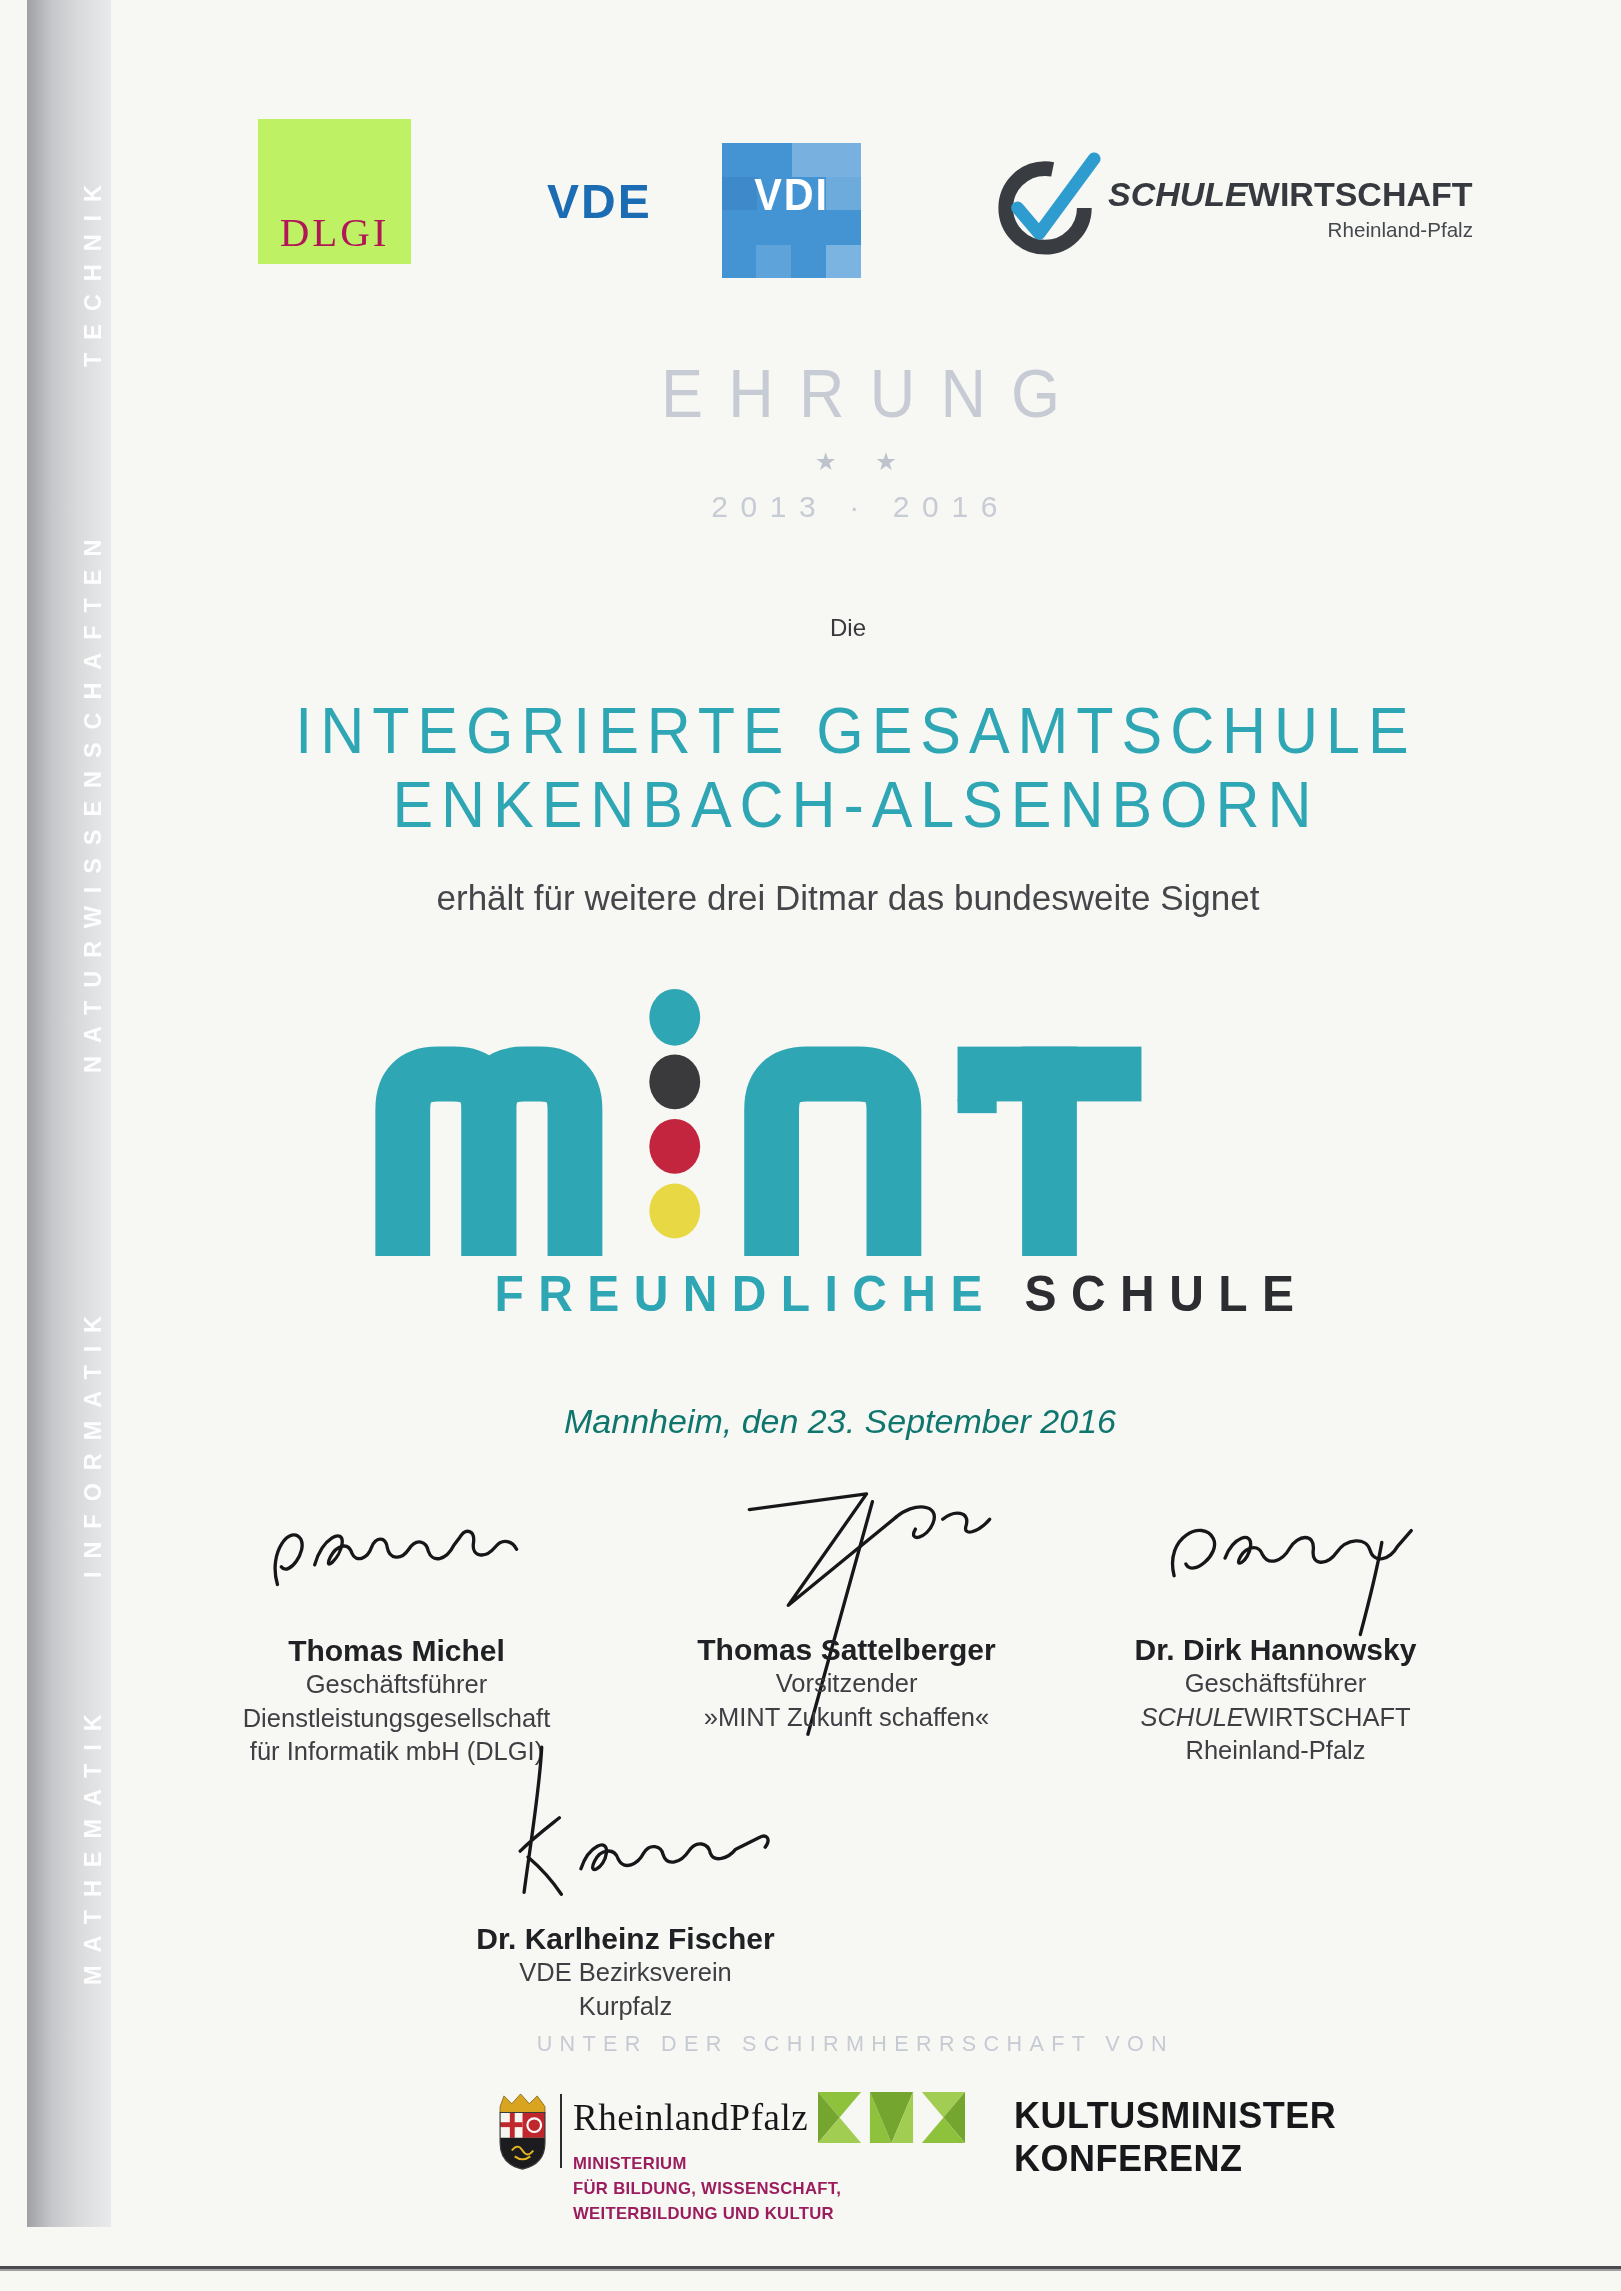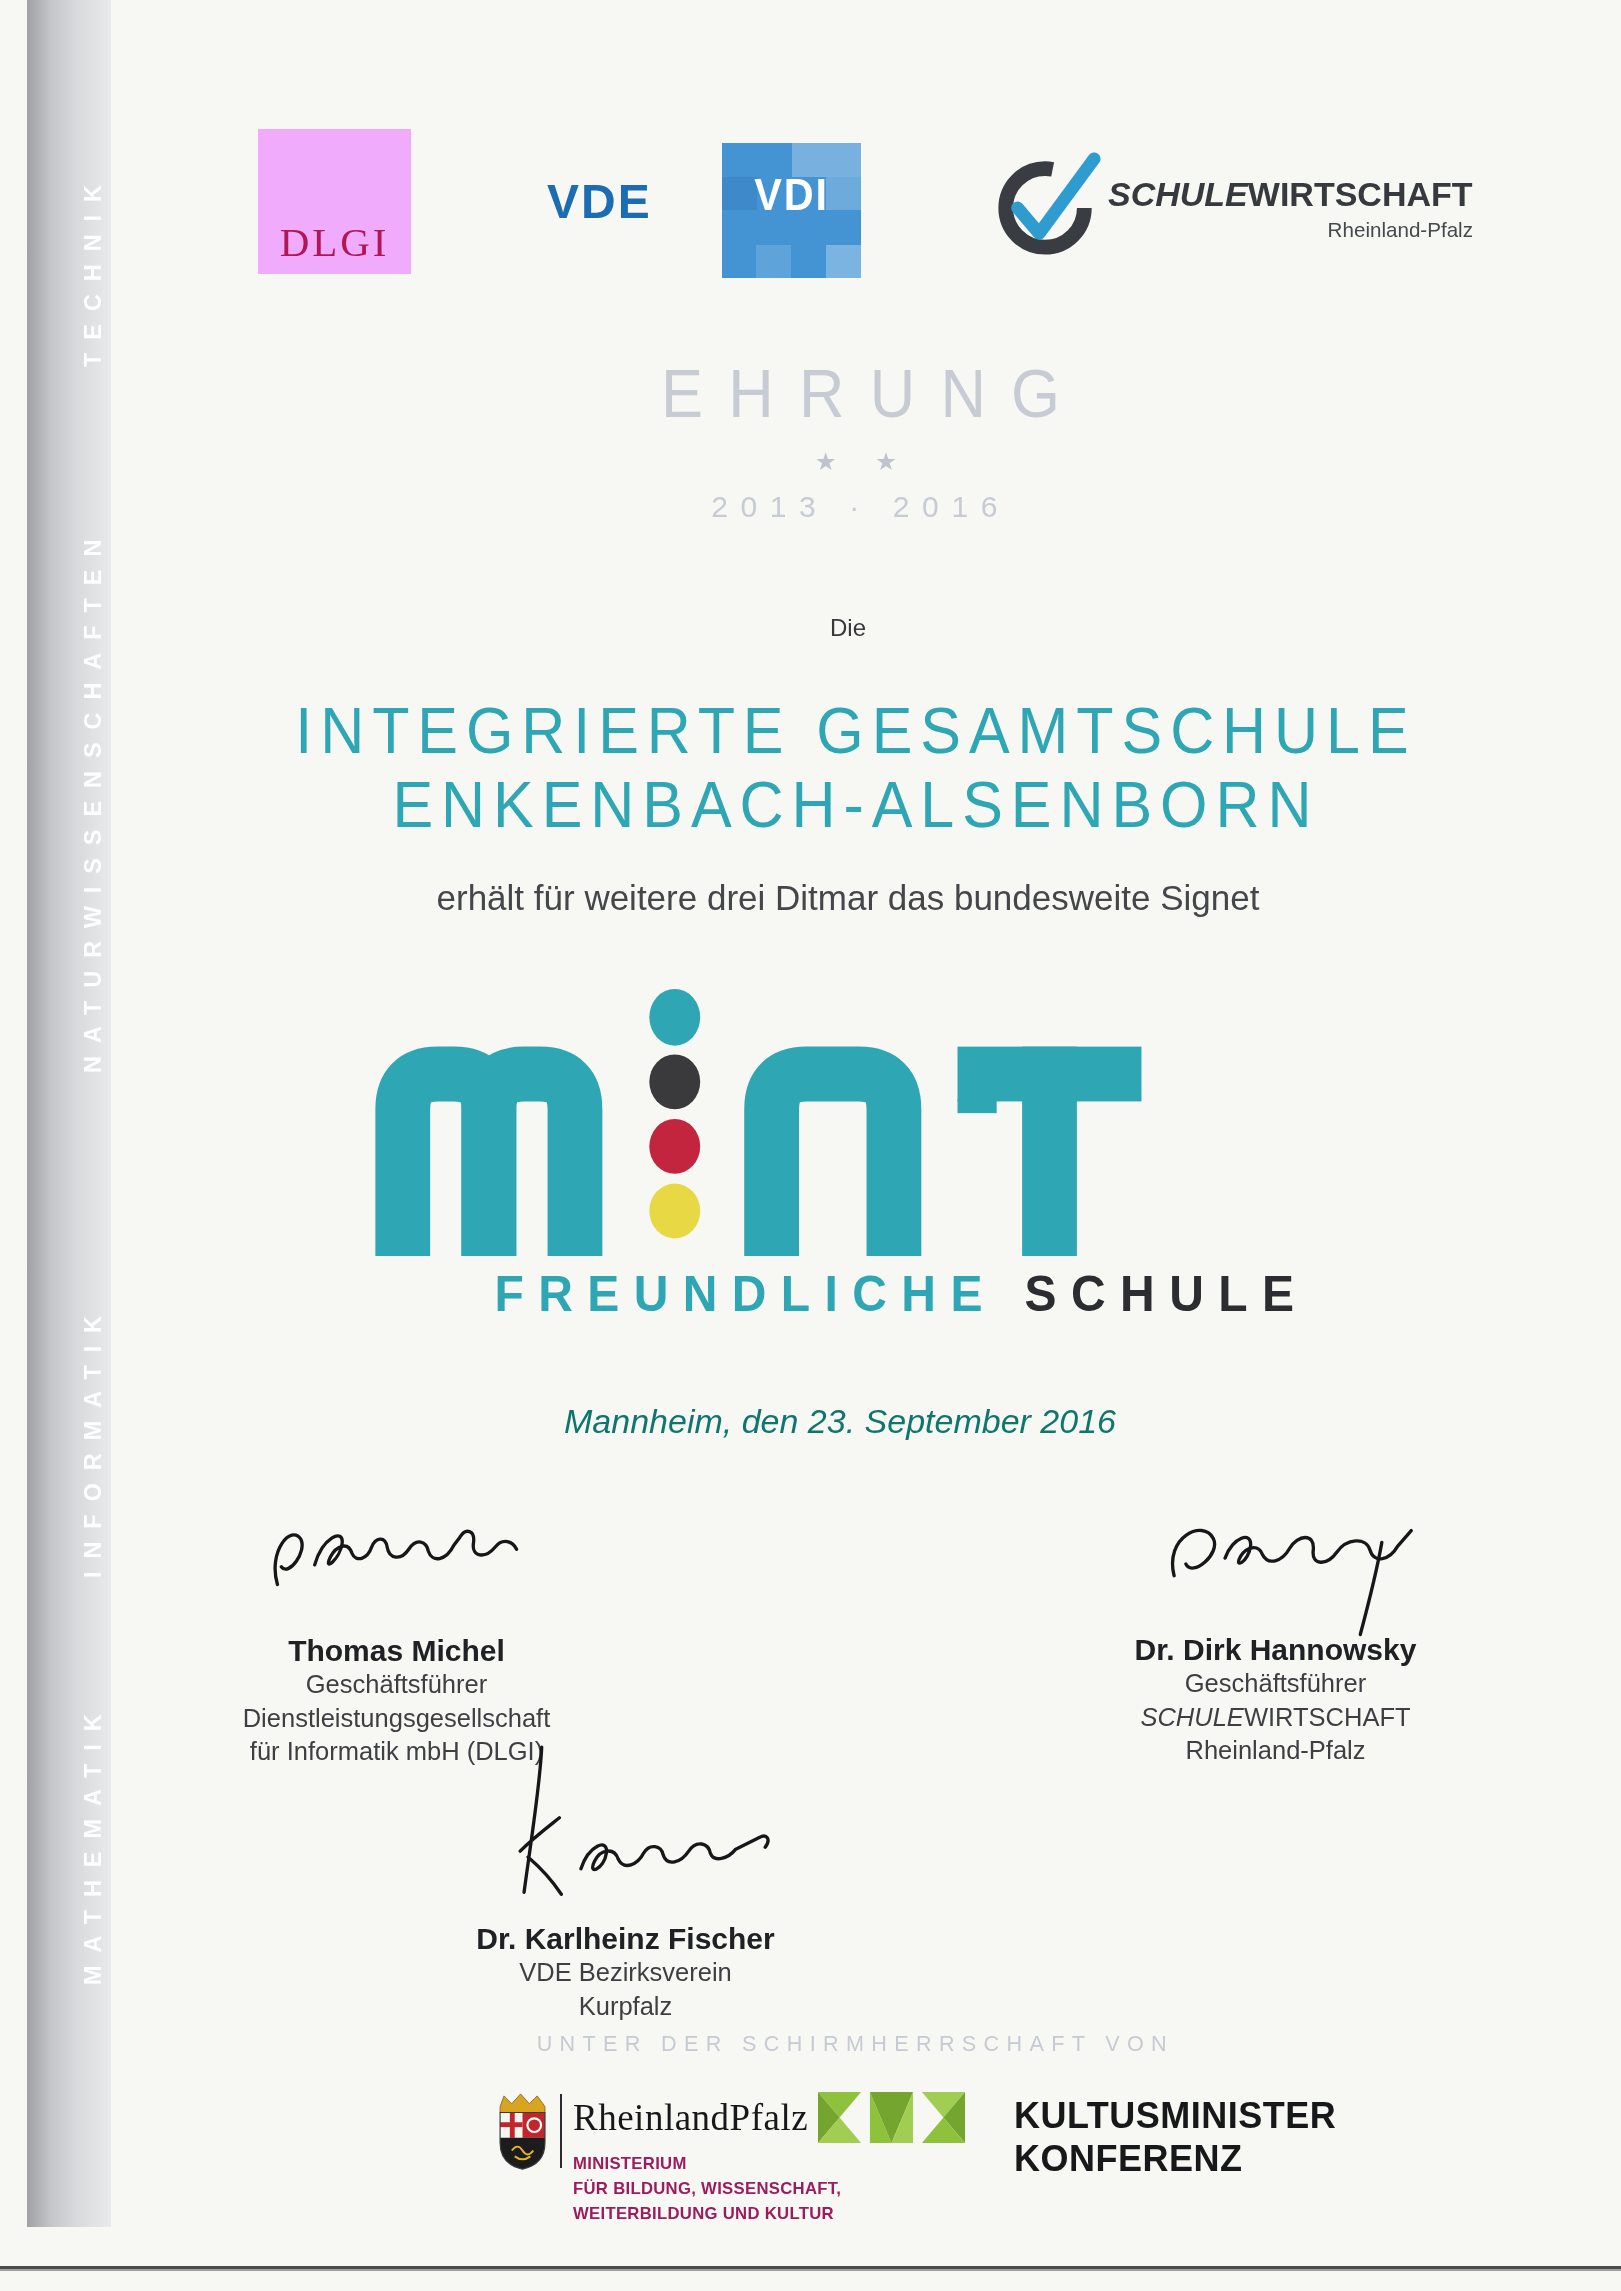--- a/index.html
+++ b/index.html
@@ -9,21 +9,21 @@
   .center-band{left:113px;width:1470px;text-align:center;}
 
   
   .strip{left:27.4px;top:0;width:84px;height:2227px;
          background:linear-gradient(to right,#9fa1a4 0%,#c3c5c8 28%,#d9dadc 60%,#e9eaec 100%);}
   .vword{position:absolute;left:53px;writing-mode:vertical-rl;transform:rotate(180deg);
          color:rgba(255,255,255,.95);font-weight:600;font-size:23.5px;letter-spacing:.55em;
          white-space:nowrap;}
 
   
-  .dlgi{left:258px;top:129px;width:153px;height:145px;background:#f0abfc;text-align:center;}
+  .dlgi{left:258px;top:119px;width:153px;height:145px;background:#bef264;text-align:center;}
   .dlgi span{position:absolute;left:0;right:0;bottom:7.8px;font-family:"Liberation Serif",serif;
              font-size:41px;letter-spacing:2.9px;color:var(--c-dlgi_crimson);}
   .vde{left:547px;top:174px;font-size:48px;font-weight:bold;letter-spacing:2px;color:var(--c-vde_blue);}
   .vdi{left:722px;top:143px;width:139px;height:135px;background:var(--c-vdi_blue);}
   .vdi-sq{position:absolute;}
   .vdi span{position:absolute;left:0;right:0;top:25.5px;text-align:center;color:#fff;
             font-size:45px;font-weight:bold;letter-spacing:2px;transform:scaleX(.92);}
   .sw{left:992px;top:149px;width:490px;height:118px;}
   .sw-svg{position:absolute;left:0;top:0;overflow:visible;}
   .sw-line{position:absolute;left:116px;top:25.5px;white-space:nowrap;color:#36393d;font-size:34px;font-weight:bold;}
@@ -145,20 +145,30 @@
 
   <div class="sigcol c1">
     <svg class="sigsvg" width="294" height="116" viewBox="0 0 300 118">
       <path class="sig-stroke" d="M28,84 C18,50 42,22 52,38 C58,50 40,76 32,66 M66,64 C74,36 96,26 94,42 C92,58 74,72 82,56 C88,44 100,40 104,52 C108,62 120,58 124,46 C128,36 138,34 140,46 C142,58 154,60 162,48 C170,36 180,40 182,50 C186,62 200,60 208,44 L214,36 C220,26 230,28 228,42 C226,56 240,58 250,46 C258,36 268,40 272,48"></path>
     </svg>
     <div class="sig-name">Thomas Michel</div>
     <div class="sig-role">Geschäftsführer</div>
     <div class="sig-role">Dienstleistungsgesellschaft</div>
     <div class="sig-role">für Informatik mbH (DLGI)</div>
   </div>
+  <div class="sigcol c2">
+    <svg class="sigsvg" width="314" height="127" viewBox="0 0 320 130">
+      <path class="sig-stroke" d="M60,20 L180,4 L100,118 L210,28"></path>
+      <path class="sig-stroke" d="M186,12 L120,250"></path>
+      <path class="sig-stroke" d="M210,28 C228,12 256,14 248,34 C242,50 222,54 230,40 M258,30 C270,20 286,22 282,36 C278,48 294,44 306,30"></path>
+    </svg>
+    <div class="sig-name">Thomas Sattelberger</div>
+    <div class="sig-role">Vorsitzender</div>
+    <div class="sig-role">»MINT Zukunft schaffen«</div>
+  </div>
   <div class="sigcol c3">
     <svg class="sigsvg" width="294" height="110" viewBox="0 0 300 112">
       <path class="sig-stroke" d="M46,70 C36,30 76,12 86,32 C94,48 64,72 58,58 M98,52 C106,30 126,24 124,40 C122,56 106,64 114,50 C120,40 132,38 136,48 C142,60 156,56 164,42 C172,28 190,26 188,44 C186,60 202,60 212,46 C222,32 242,30 246,44 C250,58 266,54 274,40 L288,24"></path>
       <path class="sig-stroke" d="M258,36 C252,70 244,100 236,130"></path>
     </svg>
     <div class="sig-name">Dr. Dirk Hannowsky</div>
     <div class="sig-role">Geschäftsführer</div>
     <div class="sig-role"><span style="font-style:italic">SCHULE</span><span>WIRTSCHAFT</span></div>
     <div class="sig-role">Rheinland-Pfalz</div>
   </div>

